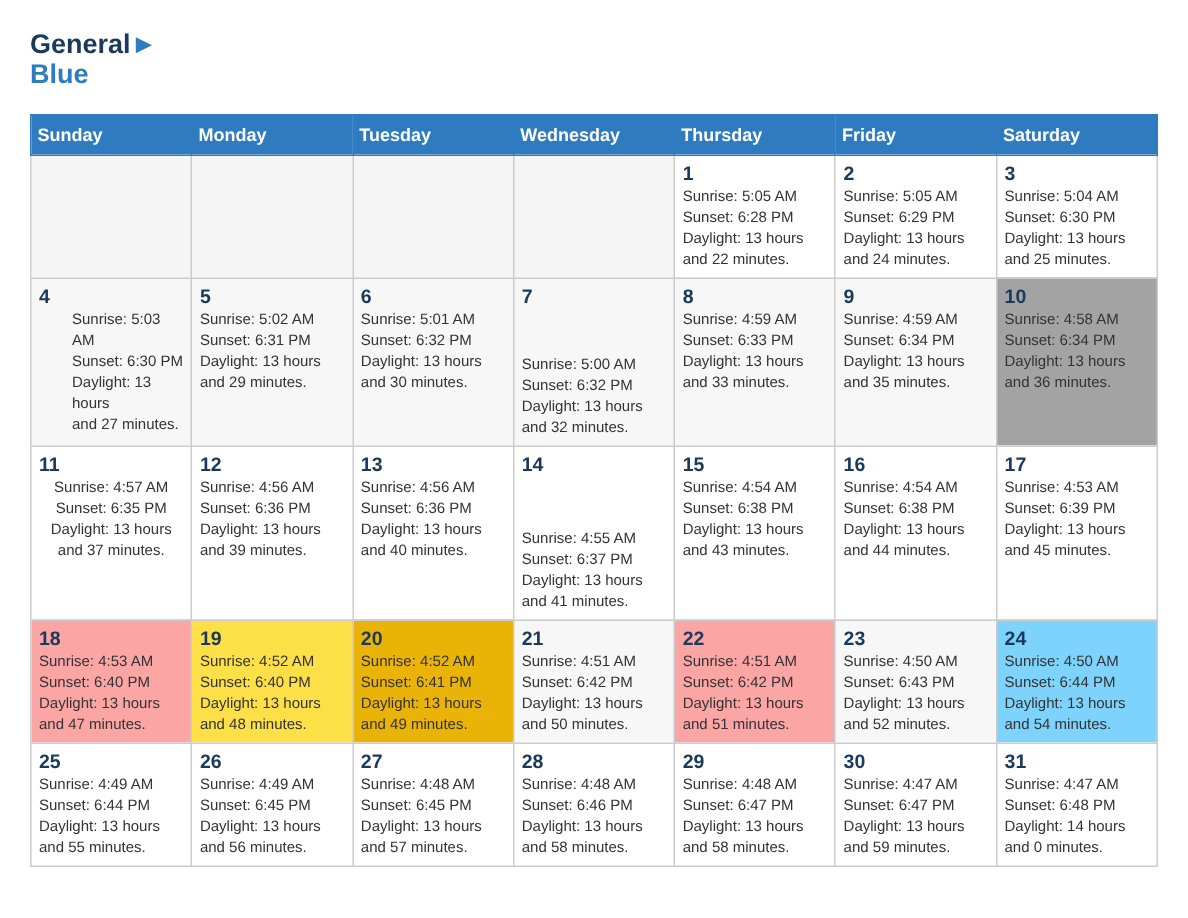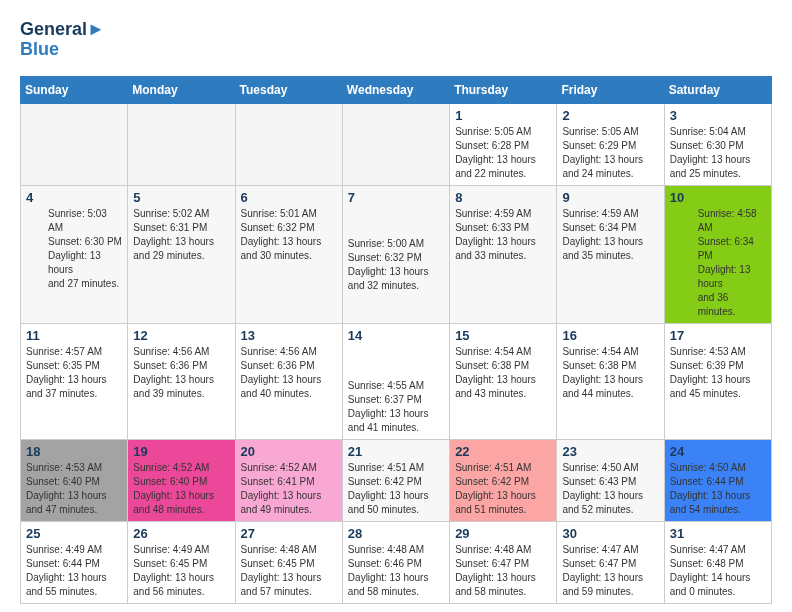--- a/index.html
+++ b/index.html
@@ -170,32 +170,32 @@
 Daylight: 13 hours
 and 33 minutes.</div>
         </td>
         <td style="background: rgb(247, 247, 247);">
           <span class="day-num">9</span>
           <div class="cell-text" style="white-space: pre-line;">Sunrise: 4:59 AM
 Sunset: 6:34 PM
 Daylight: 13 hours
 and 35 minutes.</div>
         </td>
-        <td style="background: #84cc16;">
+        <td style="background: #a3a3a3;">
           <span class="day-num">10</span>
-          <div class="cell-text" style="white-space: pre-line; margin-left: 28px;">Sunrise: 4:58 AM
+          <div class="cell-text" style="white-space: pre-line;">Sunrise: 4:58 AM
 Sunset: 6:34 PM
 Daylight: 13 hours
 and 36 minutes.</div>
         </td>
       </tr>
       <tr>
         <td>
           <span class="day-num">11</span>
-          <div class="cell-text" style="white-space: pre-line;">Sunrise: 4:57 AM
+          <div class="cell-text" style="white-space: pre-line; text-align: center;">Sunrise: 4:57 AM
 Sunset: 6:35 PM
 Daylight: 13 hours
 and 37 minutes.</div>
         </td>
         <td>
           <span class="day-num">12</span>
           <div class="cell-text" style="white-space: pre-line;">Sunrise: 4:56 AM
 Sunset: 6:36 PM
 Daylight: 13 hours
 and 39 minutes.</div>
@@ -230,35 +230,35 @@
         </td>
         <td>
           <span class="day-num">17</span>
           <div class="cell-text" style="white-space: pre-line;">Sunrise: 4:53 AM
 Sunset: 6:39 PM
 Daylight: 13 hours
 and 45 minutes.</div>
         </td>
       </tr>
       <tr>
-        <td style="background: #a3a3a3;">
+        <td style="background: #fca5a5;">
           <span class="day-num">18</span>
           <div class="cell-text" style="white-space: pre-line;">Sunrise: 4:53 AM
 Sunset: 6:40 PM
 Daylight: 13 hours
 and 47 minutes.</div>
         </td>
-        <td style="background: #ec4899;">
+        <td style="background: #fde047;">
           <span class="day-num">19</span>
           <div class="cell-text" style="white-space: pre-line;">Sunrise: 4:52 AM
 Sunset: 6:40 PM
 Daylight: 13 hours
 and 48 minutes.</div>
         </td>
-        <td style="background: #f9a8d4;">
+        <td style="background: #eab308;">
           <span class="day-num">20</span>
           <div class="cell-text" style="white-space: pre-line;">Sunrise: 4:52 AM
 Sunset: 6:41 PM
 Daylight: 13 hours
 and 49 minutes.</div>
         </td>
         <td style="background: rgb(247, 247, 247);">
           <span class="day-num">21</span>
           <div class="cell-text" style="white-space: pre-line;">Sunrise: 4:51 AM
 Sunset: 6:42 PM
@@ -272,21 +272,21 @@
 Daylight: 13 hours
 and 51 minutes.</div>
         </td>
         <td style="background: rgb(247, 247, 247); margin-top: 32px;">
           <span class="day-num">23</span>
           <div class="cell-text" style="white-space: pre-line;">Sunrise: 4:50 AM
 Sunset: 6:43 PM
 Daylight: 13 hours
 and 52 minutes.</div>
         </td>
-        <td style="background: #3b82f6;">
+        <td style="background: #7dd3fc;">
           <span class="day-num">24</span>
           <div class="cell-text" style="white-space: pre-line;">Sunrise: 4:50 AM
 Sunset: 6:44 PM
 Daylight: 13 hours
 and 54 minutes.</div>
         </td>
       </tr>
       <tr>
         <td>
           <span class="day-num">25</span>

